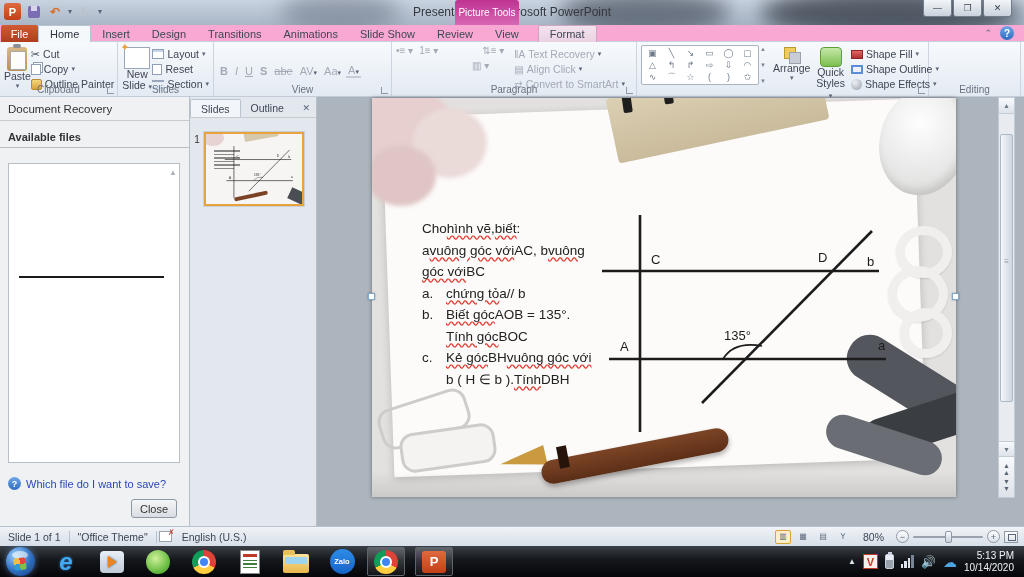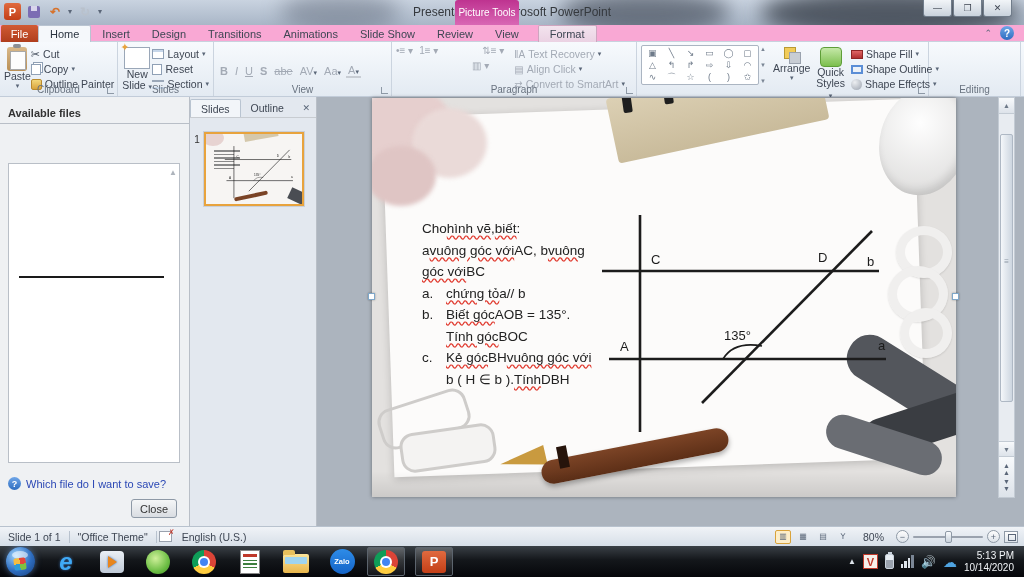--- a/index.html
+++ b/index.html
@@ -459,20 +459,21 @@
     </div>
 
     <div class="rgroup" style="width:92px; border-right:1px solid #CBD4DF">
       <div class="rgroup-label">Editing</div>
     </div>
   </div>
 
   <div class="workspace">
 
     <div class="recovery">
+      <div class="rec-title">Document Recovery</div>
       <div class="rec-avail">Available files</div>
       <div class="filebox">
         <span class="file-scroll">▲</span>
         <div class="file-divider"></div>
       </div>
       <div class="rec-question">
         <span class="q-ico">?</span>
         <span>Which file do I want to save?</span>
       </div>
       <div class="close-btn">Close</div>

